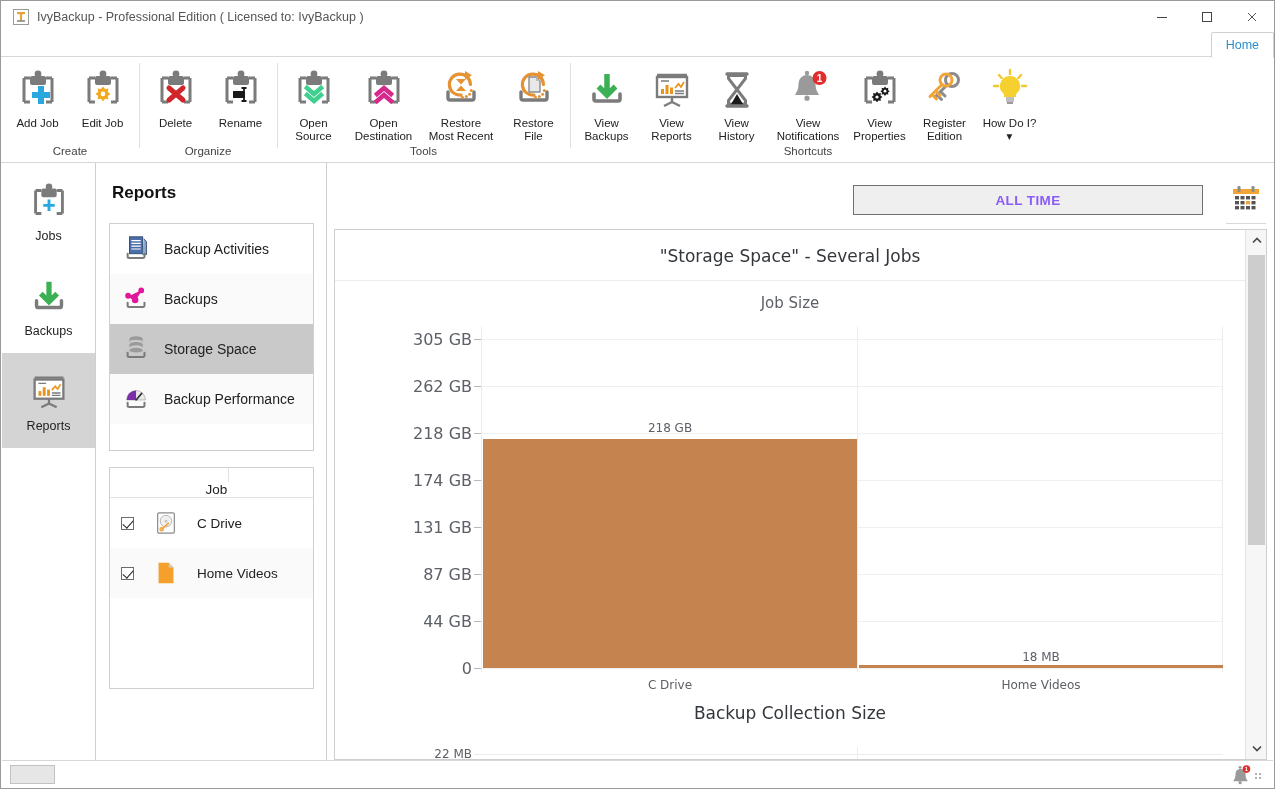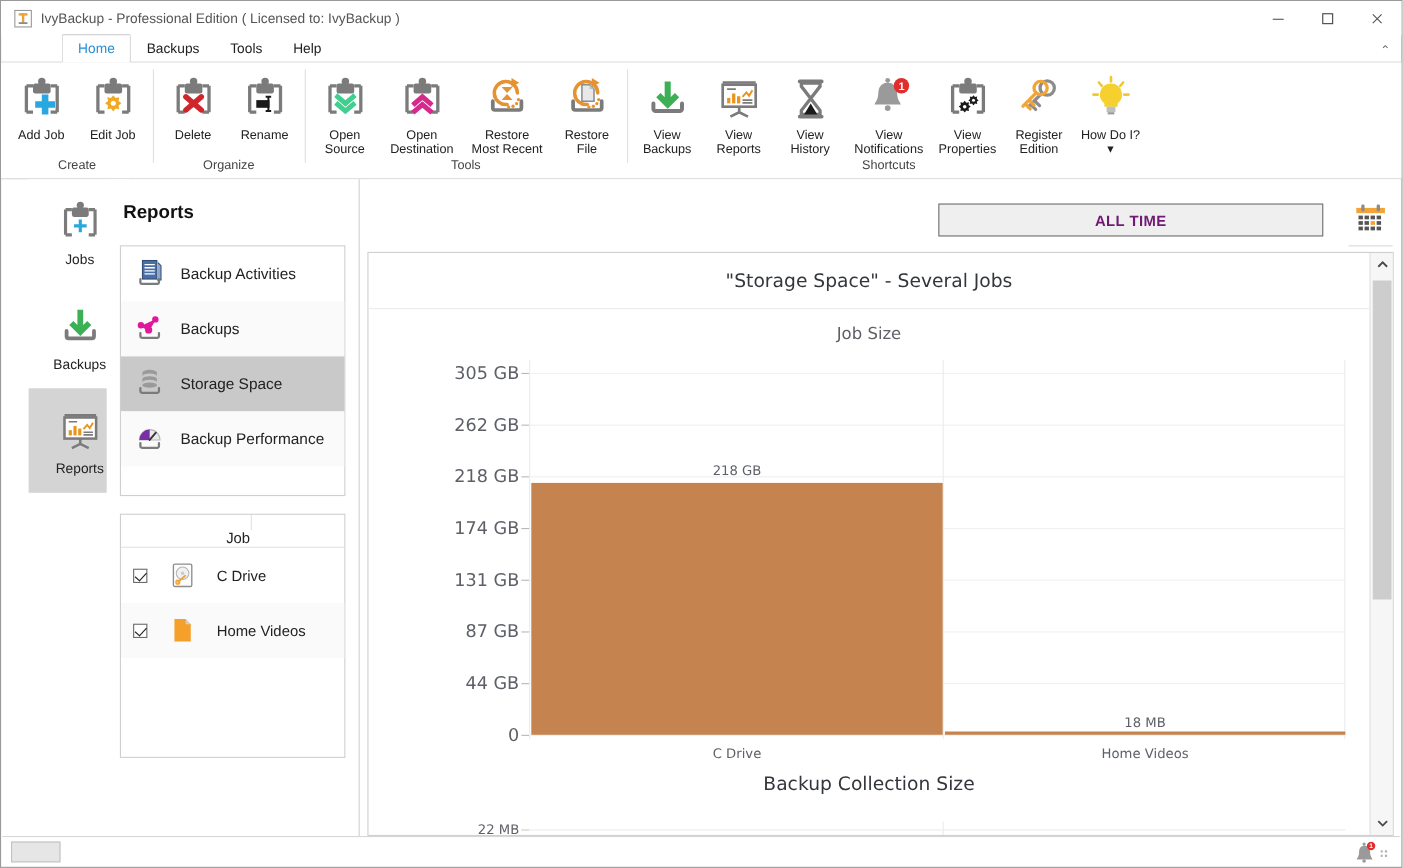--- a/index.html
+++ b/index.html
@@ -30,21 +30,21 @@
   }
   .win-btns { margin-left:auto; display:flex; height:31px; }
   .win-btn {
     width:45px; height:31px; display:flex; align-items:center; justify-content:center;
     color:#444;
   }
 
   
   .menubar {
     position:absolute; left:0; top:31px; width:100%; height:25px;
-    display:flex; align-items:flex-end;
+    display:flex; align-items:flex-end;flex-direction:column;
   }
   .menu-tab {
     font-size:12.5px; color:#222; padding:0 14px; height:25px;
     line-height:25px; position:relative;
   }
   .menu-tab.active {
     color:#2a8fd0; background:#fff;
     border:1px solid #d0d0d0; border-bottom:1px solid #fff;
     border-radius:2px 2px 0 0; z-index:3; height:26px; line-height:25px;
   }
@@ -76,21 +76,21 @@
   .rbtn .rlabel {
     font-size:11.5px; color:#222; text-align:center; line-height:12.5px; margin-top:1px;
   }
   .ribbon-sep {
     position:absolute; left:0; top:161px; width:100%; height:1px; background:#d7d7d7;
   }
 
   
   .rail {
     position:absolute; left:1px; top:162px; width:94px; bottom:28px;
-    background:#fff; border-right:1px solid #cfcfcf;margin-left:24px;
+    background:#fff; border-right:1px solid #cfcfcf;
   }
   .rail-item {
     height:95px; display:flex; flex-direction:column; align-items:center;
     justify-content:center; gap:4px;
   }
   .rail-item.active { background:#d4d4d4; }
   .rail-label { font-size:12.5px; color:#222; }
 
   
   .reports-panel {
@@ -139,21 +139,21 @@
   
   .content {
     position:absolute; left:327px; top:162px; right:1px; bottom:28px; background:#fff;
   }
   .toolbar-row {
     position:absolute; left:0; top:0; right:0; height:62px;
   }
   .alltime-btn {
     position:absolute; left:525px; top:22px; width:350px; height:30px;
     background:#efefef; border:1px solid #6f6f6f;
-    font-size:13.5px; font-weight:bold; color:#701a75;
+    font-size:13.5px; font-weight:bold; color:#8b5cf6;
     display:flex; align-items:center; justify-content:center; letter-spacing:.4px;
   }
   .cal-btn {
     position:absolute; left:898px; top:16px; width:40px; height:40px;
     display:flex; align-items:center; justify-content:center;
   }
   .cal-underline {
     position:absolute; left:898px; top:60px; width:40px; height:1px; background:#d9d9d9;
   }
 

